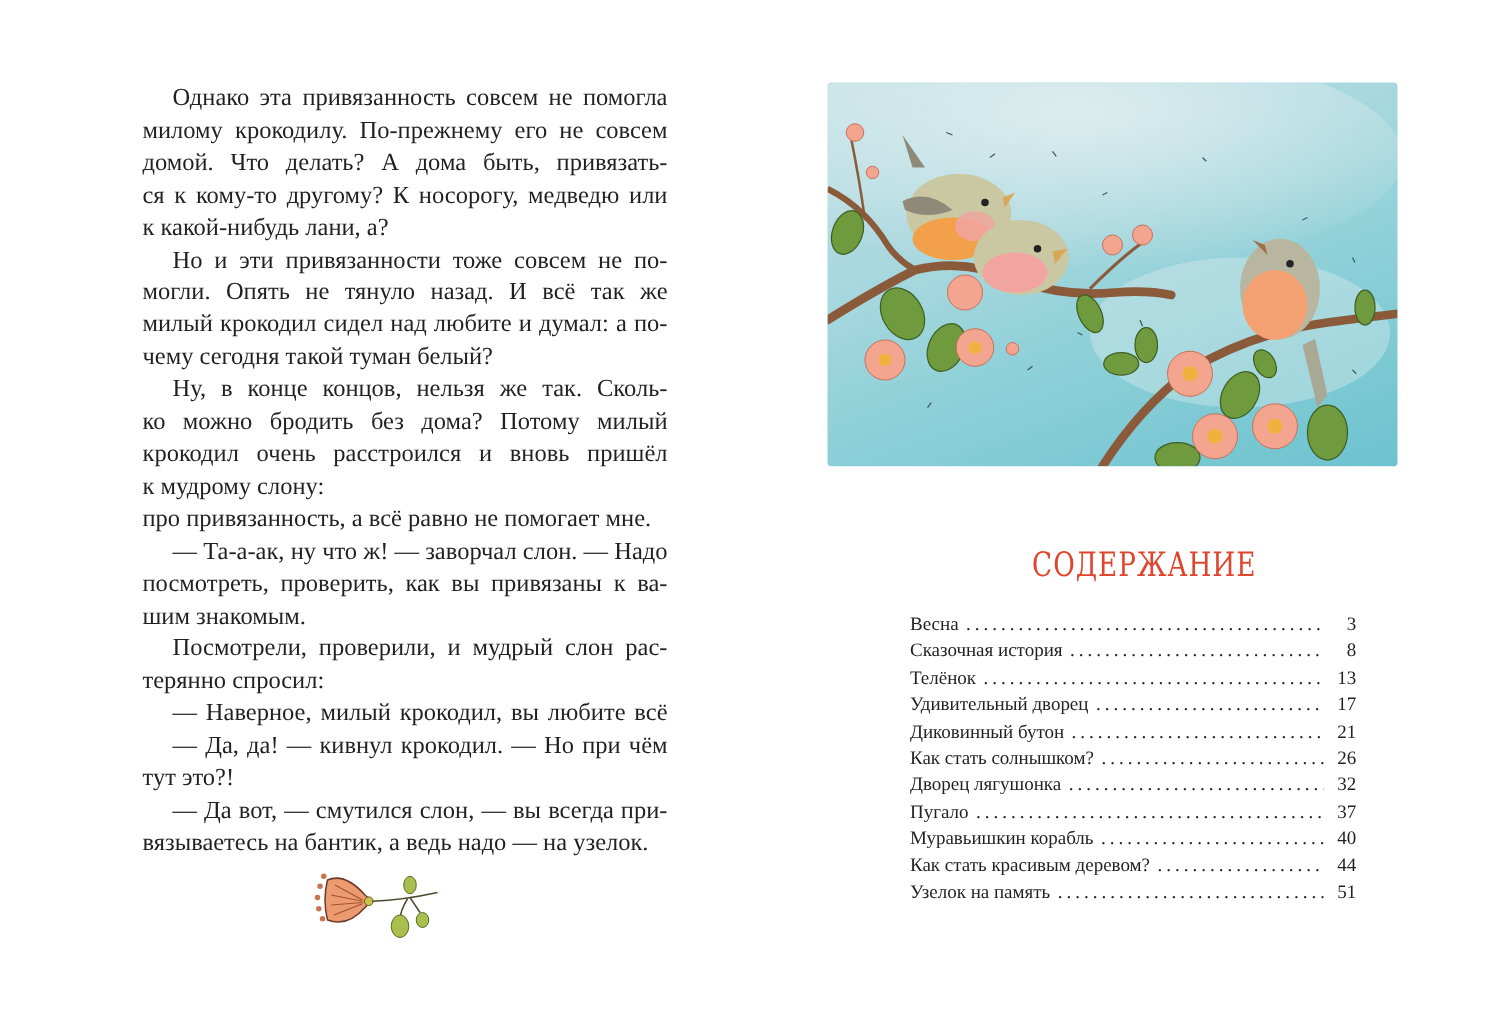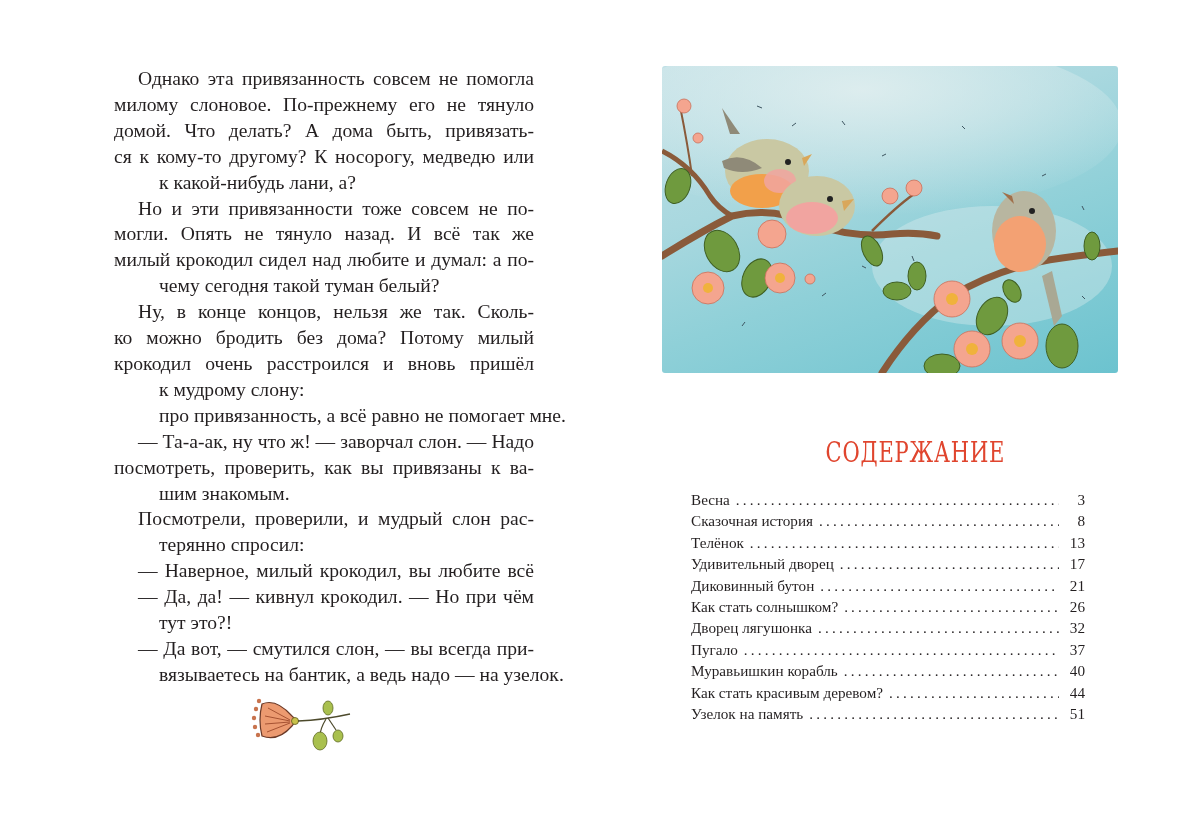--- a/index.html
+++ b/index.html
@@ -11,21 +11,21 @@
     .page-left { left: 0; width: 600px; }
     .page-right { left: 600px; width: 600px; }
 
     
     .story {
       position: absolute; left: 114px; top: 66px; width: 420px;
       font-size: 19.6px; line-height: 25.9px; text-align: justify;
       text-align-last: auto;
     }
     .story .line { display: block; text-align: justify; text-align-last: justify; white-space: nowrap; }
-    .story .line.last { text-align-last: left; margin-left: 45px; }
+    .story .line.last { text-align-last: left; }
     .story .line.indent { padding-left: 24px; }
 
     
     .ornament { position: absolute; left: 248px; top: 694px; width: 110px; height: 60px; }
 
     
     .illustration {
       position: absolute; left: 62px; top: 66px; width: 456px; height: 307px;
       border-radius: 3px; overflow: hidden;
       background: linear-gradient(160deg, #bfe0e6 0%, #a9d8df 35%, #8fd0d8 60%, #6cc3cf 100%);
@@ -36,33 +36,33 @@
     .toc-title {
       position: absolute; left: 0; width: 600px; top: 437px; text-align: center;
       color: #e0452e; font-family: "DejaVu Serif", serif; font-size: 27px;
       letter-spacing: 1px; transform: scaleX(0.78); transform-origin: 370px 0;
     }
     .toc {
       position: absolute; left: 91px; top: 489px; width: 394px;
       font-size: 15.2px; line-height: 21.4px;
     }
     .toc-row { display: flex; align-items: baseline; height: 21.4px; }
-    .toc-label { white-space: nowrap; padding-right: 6px; }
+    .toc-label { white-space: nowrap; padding-right: 6px; margin-left: 37px; }
     .toc-dots {
       flex: 1; overflow: hidden; white-space: nowrap; letter-spacing: 3.2px; color: #231f20;
     }
     .toc-page { min-width: 22px; text-align: right; padding-left: 4px; }
   </style>
 </head>
 <body>
 
 <div class="page page-left">
   <div class="story" id="story">
       <span class="line indent">Однако эта привязанность совсем не помогла</span>
-      <span class="line">милому слоновое. По-прежнему его не тянуло</span>
+      <span class="line">милому крокодилу. По-прежнему его не совсем</span>
       <span class="line">домой. Что делать? А дома быть, привязать-</span>
       <span class="line">ся к кому-то другому? К носорогу, медведю или</span>
       <span class="line last">к какой-нибудь лани, а?</span>
       <span class="line indent">Но и эти привязанности тоже совсем не по-</span>
       <span class="line">могли. Опять не тянуло назад. И всё так же</span>
       <span class="line">милый крокодил сидел над любите и думал: а по-</span>
       <span class="line last">чему сегодня такой туман белый?</span>
       <span class="line indent">Ну, в конце концов, нельзя же так. Сколь-</span>
       <span class="line">ко можно бродить без дома? Потому милый</span>
       <span class="line">крокодил очень расстроился и вновь пришёл</span>

